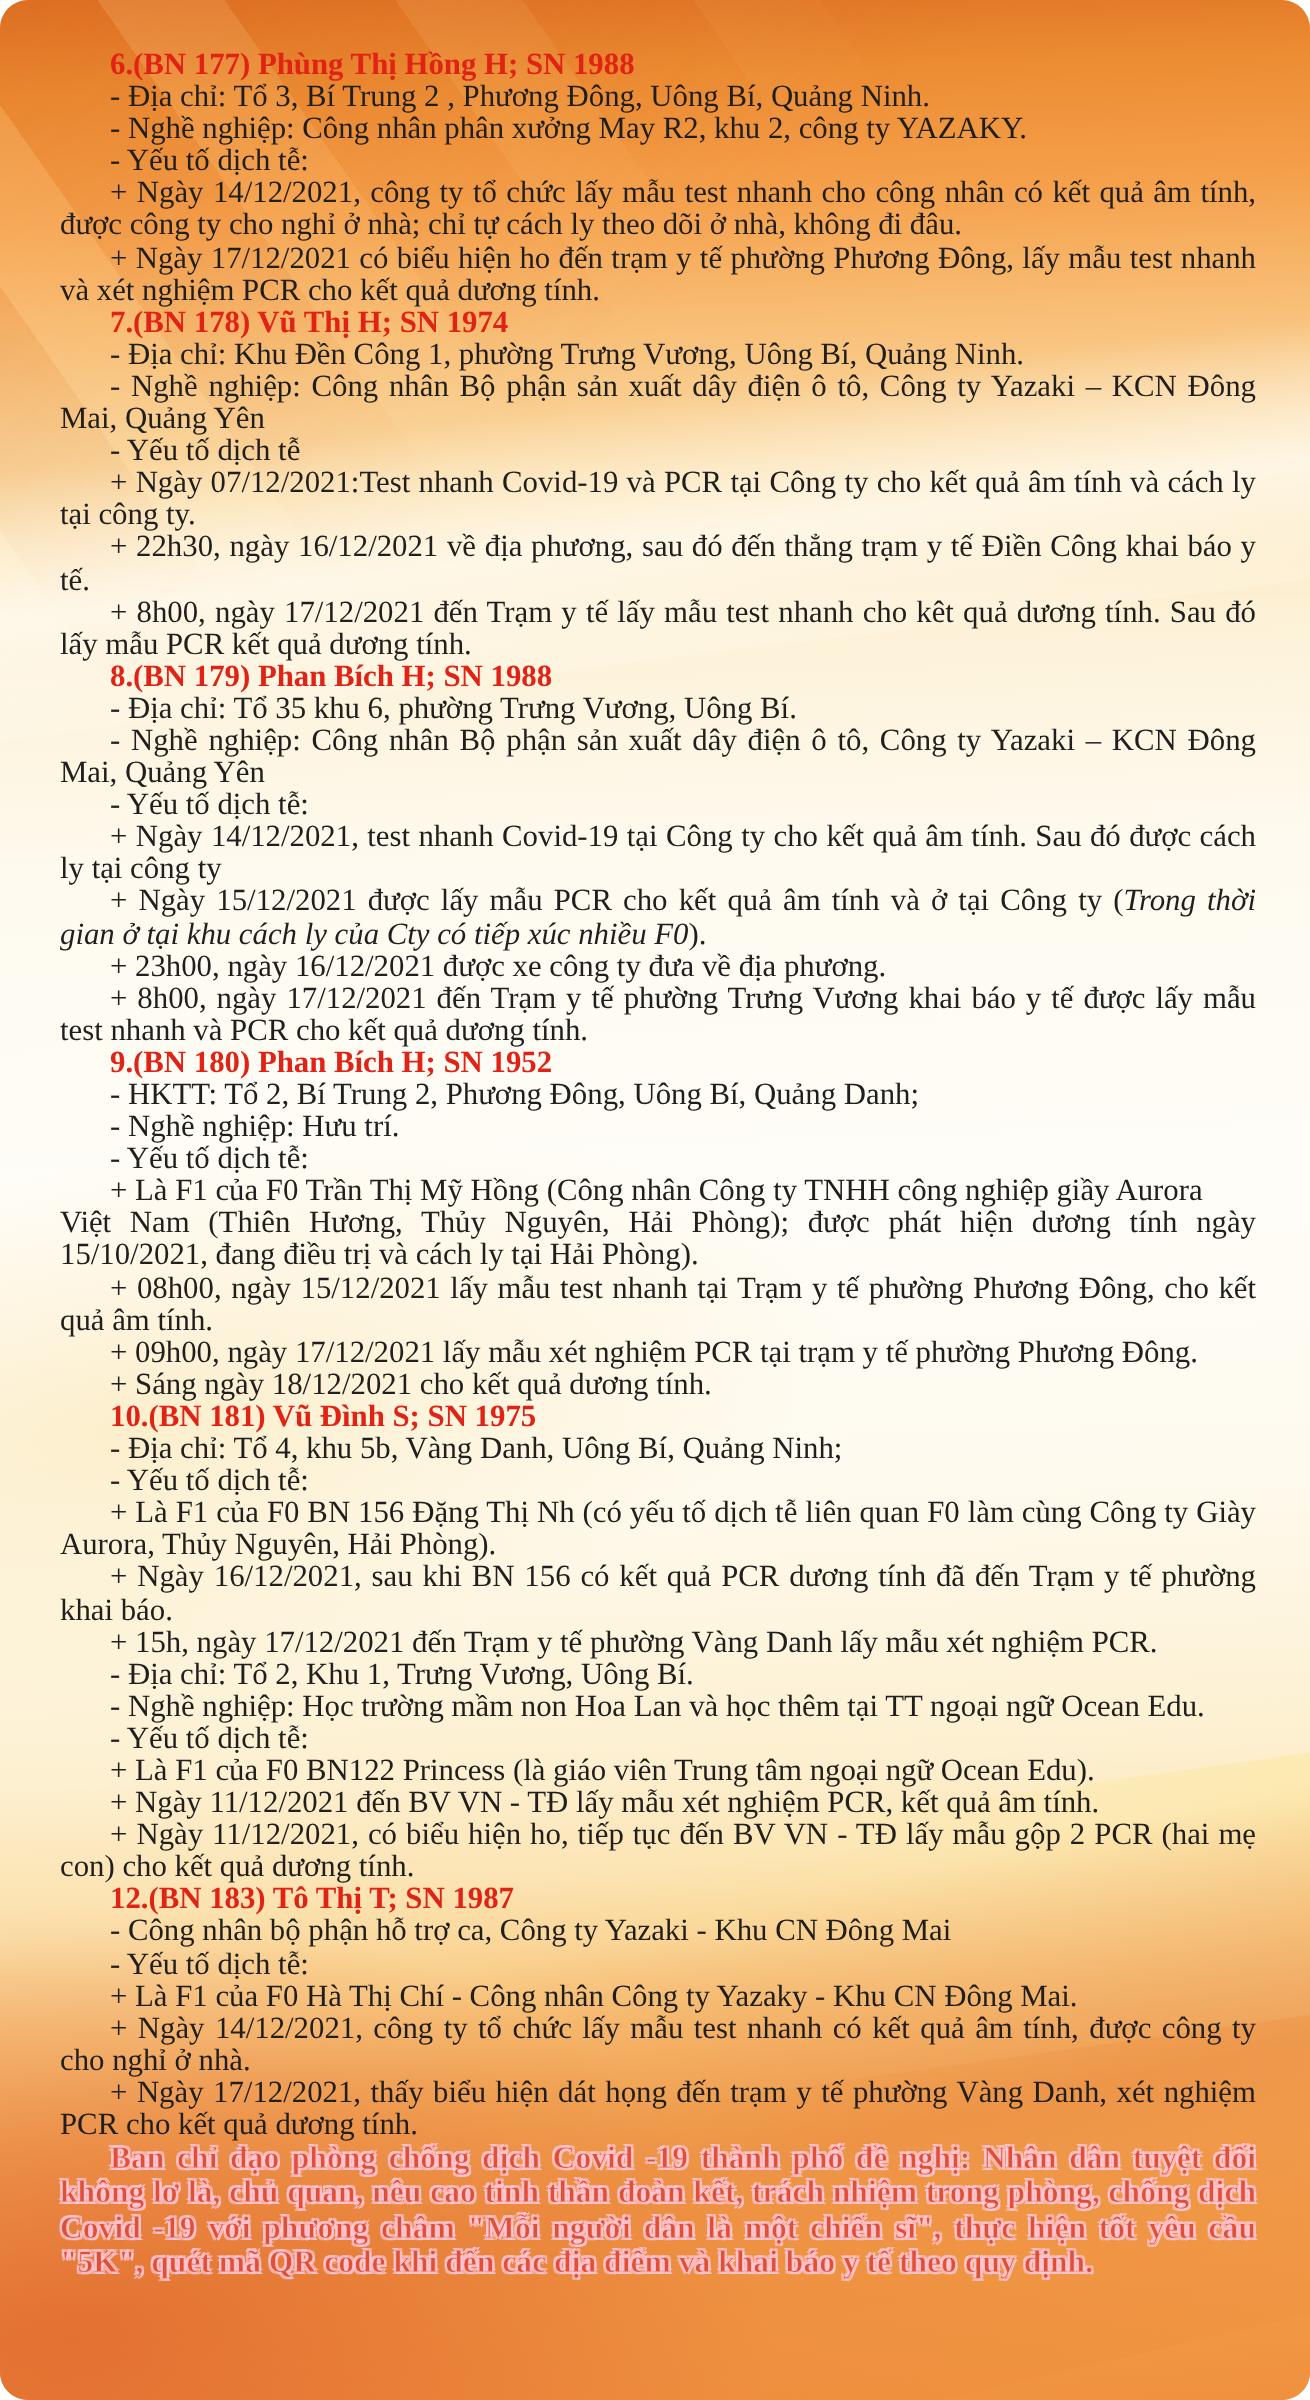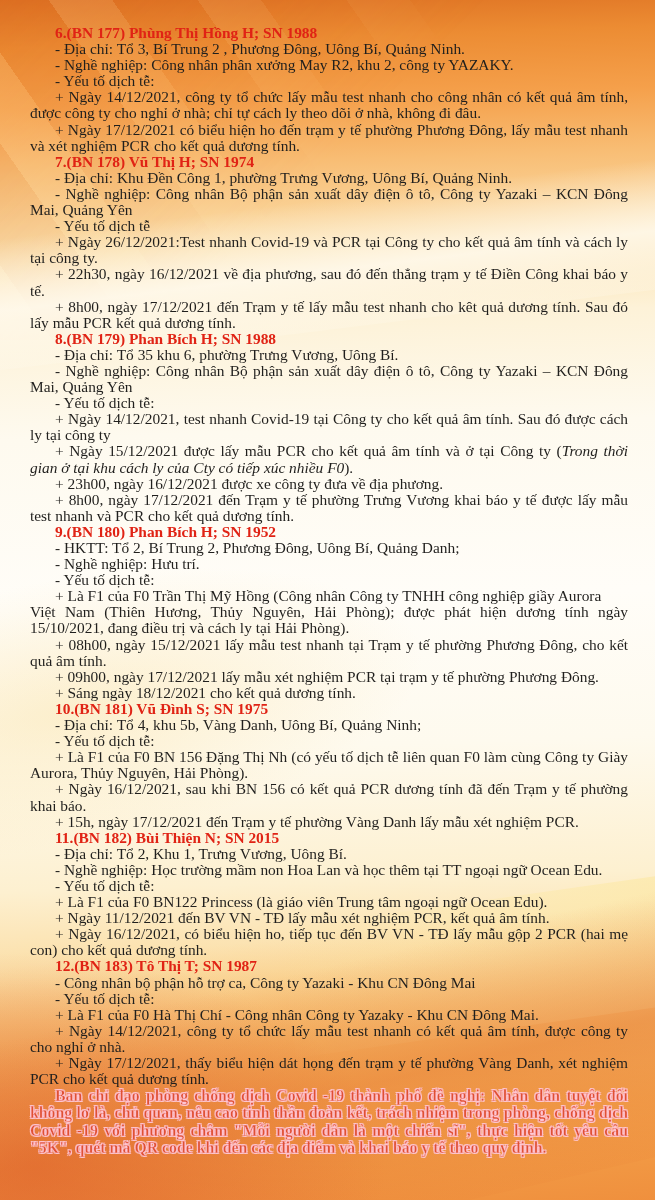--- a/index.html
+++ b/index.html
@@ -2,20 +2,21 @@
 <html><head>
 <meta charset="utf-8">
 <style>
   html, body { margin: 0; padding: 0; }
   .page {
     position: relative;
     width: 655px;
     height: 1200px;
     overflow: hidden;
     font-family: "Liberation Serif", "DejaVu Serif", serif;
+    border-radius: 14px;
   }
   .bg, .bg * { pointer-events: none; }
   .bg { position: absolute; inset: 0; }
   .bg-base {
     position: absolute; inset: 0;
     background: linear-gradient(178deg,
       #dd7022 0%,
       #ec8c33 4%,
       #f5a04b 9%,
       #f8bd74 14%,
@@ -136,21 +137,21 @@
         <p class="heading">6.(BN 177) Phùng Thị Hồng H; SN 1988</p>
         <p>- Địa chỉ: Tổ 3, Bí Trung 2 , Phương Đông, Uông Bí, Quảng Ninh.</p>
         <p>- Nghề nghiệp: Công nhân phân xưởng May R2, khu 2, công ty YAZAKY.</p>
         <p>- Yếu tố dịch tễ:</p>
         <p>+ Ngày 14/12/2021, công ty tổ chức lấy mẫu test nhanh cho công nhân có kết quả âm tính, được công ty cho nghỉ ở nhà; chỉ tự cách ly theo dõi ở nhà, không đi đâu.</p>
         <p>+ Ngày 17/12/2021 có biểu hiện ho đến trạm y tế phường Phương Đông, lấy mẫu test nhanh và xét nghiệm PCR cho kết quả dương tính.</p>
         <p class="heading">7.(BN 178) Vũ Thị H; SN 1974</p>
         <p>- Địa chỉ: Khu Đền Công 1, phường Trưng Vương, Uông Bí, Quảng Ninh.</p>
         <p>- Nghề nghiệp: Công nhân Bộ phận sản xuất dây điện ô tô, Công ty Yazaki – KCN Đông Mai, Quảng Yên</p>
         <p>- Yếu tố dịch tễ</p>
-        <p>+ Ngày 26/12/2021:Test nhanh Covid-19 và PCR tại Công ty cho kết quả âm tính và cách ly tại công ty.</p>
+        <p>+ Ngày 07/12/2021:Test nhanh Covid-19 và PCR tại Công ty cho kết quả âm tính và cách ly tại công ty.</p>
         <p>+ 22h30, ngày 16/12/2021 về địa phương, sau đó đến thẳng trạm y tế Điền Công khai báo y tế.</p>
         <p>+ 8h00, ngày 17/12/2021 đến Trạm y tế lấy mẫu test nhanh cho kêt quả dương tính. Sau đó lấy mẫu PCR kết quả dương tính.</p>
         <p class="heading">8.(BN 179) Phan Bích H; SN 1988</p>
         <p>- Địa chỉ: Tổ 35 khu 6, phường Trưng Vương, Uông Bí.</p>
         <p>- Nghề nghiệp: Công nhân Bộ phận sản xuất dây điện ô tô, Công ty Yazaki – KCN Đông Mai, Quảng Yên</p>
         <p>- Yếu tố dịch tễ:</p>
         <p>+ Ngày 14/12/2021, test nhanh Covid-19 tại Công ty cho kết quả âm tính. Sau đó được cách ly tại công ty</p>
         <p><span>+ Ngày 15/12/2021 được lấy mẫu PCR cho kết quả âm tính và ở tại Công ty (</span><span class="it">Trong thời gian ở tại khu cách ly của Cty có tiếp xúc nhiều F0</span><span>).</span></p>
         <p>+ 23h00, ngày 16/12/2021 được xe công ty đưa về địa phương.</p>
         <p>+ 8h00, ngày 17/12/2021 đến Trạm y tế phường Trưng Vương khai báo y tế được lấy mẫu test nhanh và PCR cho kết quả dương tính.</p>
@@ -162,27 +163,26 @@
         <p class="noindent">Việt Nam (Thiên Hương, Thủy Nguyên, Hải Phòng); được phát hiện dương tính ngày 15/10/2021, đang điều trị và cách ly tại Hải Phòng).</p>
         <p>+ 08h00, ngày 15/12/2021 lấy mẫu test nhanh tại Trạm y tế phường Phương Đông, cho kết quả âm tính.</p>
         <p>+ 09h00, ngày 17/12/2021 lấy mẫu xét nghiệm PCR tại trạm y tế phường Phương Đông.</p>
         <p>+ Sáng ngày 18/12/2021 cho kết quả dương tính.</p>
         <p class="heading">10.(BN 181) Vũ Đình S; SN 1975</p>
         <p>- Địa chỉ: Tổ 4, khu 5b, Vàng Danh, Uông Bí, Quảng Ninh;</p>
         <p>- Yếu tố dịch tễ:</p>
         <p>+ Là F1 của F0 BN 156 Đặng Thị Nh (có yếu tố dịch tễ liên quan F0 làm cùng Công ty Giày Aurora, Thủy Nguyên, Hải Phòng).</p>
         <p>+ Ngày 16/12/2021, sau khi BN 156 có kết quả PCR dương tính đã đến Trạm y tế phường khai báo.</p>
         <p>+ 15h, ngày 17/12/2021 đến Trạm y tế phường Vàng Danh lấy mẫu xét nghiệm PCR.</p>
-        <p class="heading">11.(BN 182) Bùi Thiện N; SN 2015</p>
         <p>- Địa chỉ: Tổ 2, Khu 1, Trưng Vương, Uông Bí.</p>
         <p>- Nghề nghiệp: Học trường mầm non Hoa Lan và học thêm tại TT ngoại ngữ Ocean Edu.</p>
         <p>- Yếu tố dịch tễ:</p>
         <p>+ Là F1 của F0 BN122 Princess (là giáo viên Trung tâm ngoại ngữ Ocean Edu).</p>
         <p>+ Ngày 11/12/2021 đến BV VN - TĐ lấy mẫu xét nghiệm PCR, kết quả âm tính.</p>
-        <p>+ Ngày 16/12/2021, có biểu hiện ho, tiếp tục đến BV VN - TĐ lấy mẫu gộp 2 PCR (hai mẹ con) cho kết quả dương tính.</p>
+        <p>+ Ngày 11/12/2021, có biểu hiện ho, tiếp tục đến BV VN - TĐ lấy mẫu gộp 2 PCR (hai mẹ con) cho kết quả dương tính.</p>
         <p class="heading">12.(BN 183) Tô Thị T; SN 1987</p>
         <p>- Công nhân bộ phận hỗ trợ ca, Công ty Yazaki - Khu CN Đông Mai</p>
         <p>- Yếu tố dịch tễ:</p>
         <p>+ Là F1 của F0 Hà Thị Chí - Công nhân Công ty Yazaky - Khu CN Đông Mai.</p>
         <p>+ Ngày 14/12/2021, công ty tổ chức lấy mẫu test nhanh có kết quả âm tính, được công ty cho nghỉ ở nhà.</p>
         <p>+ Ngày 17/12/2021, thấy biểu hiện dát họng đến trạm y tế phường Vàng Danh, xét nghiệm PCR cho kết quả dương tính.</p>
       </div>
     <p class="footer-note">Ban chỉ đạo phòng chống dịch Covid -19 thành phố đề nghị: Nhân dân tuyệt đối không lơ là, chủ quan, nêu cao tinh thần đoàn kết, trách nhiệm trong phòng, chống dịch Covid -19 với phương châm "Mỗi người dân là một chiến sĩ", thực hiện tốt yêu cầu "5K", quét mã QR code khi đến các địa điểm và khai báo y tế theo quy định.</p>
   </div>
 </div>

